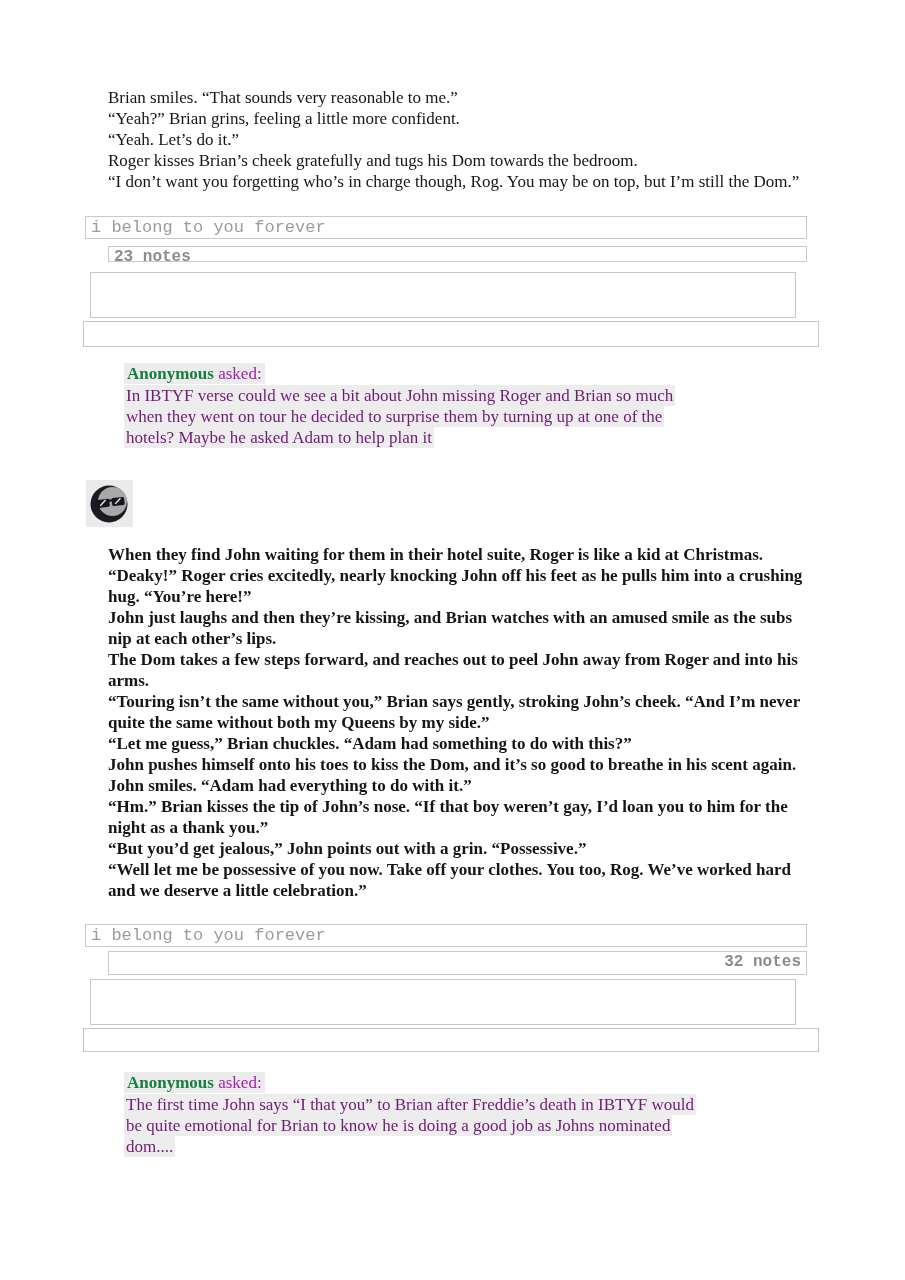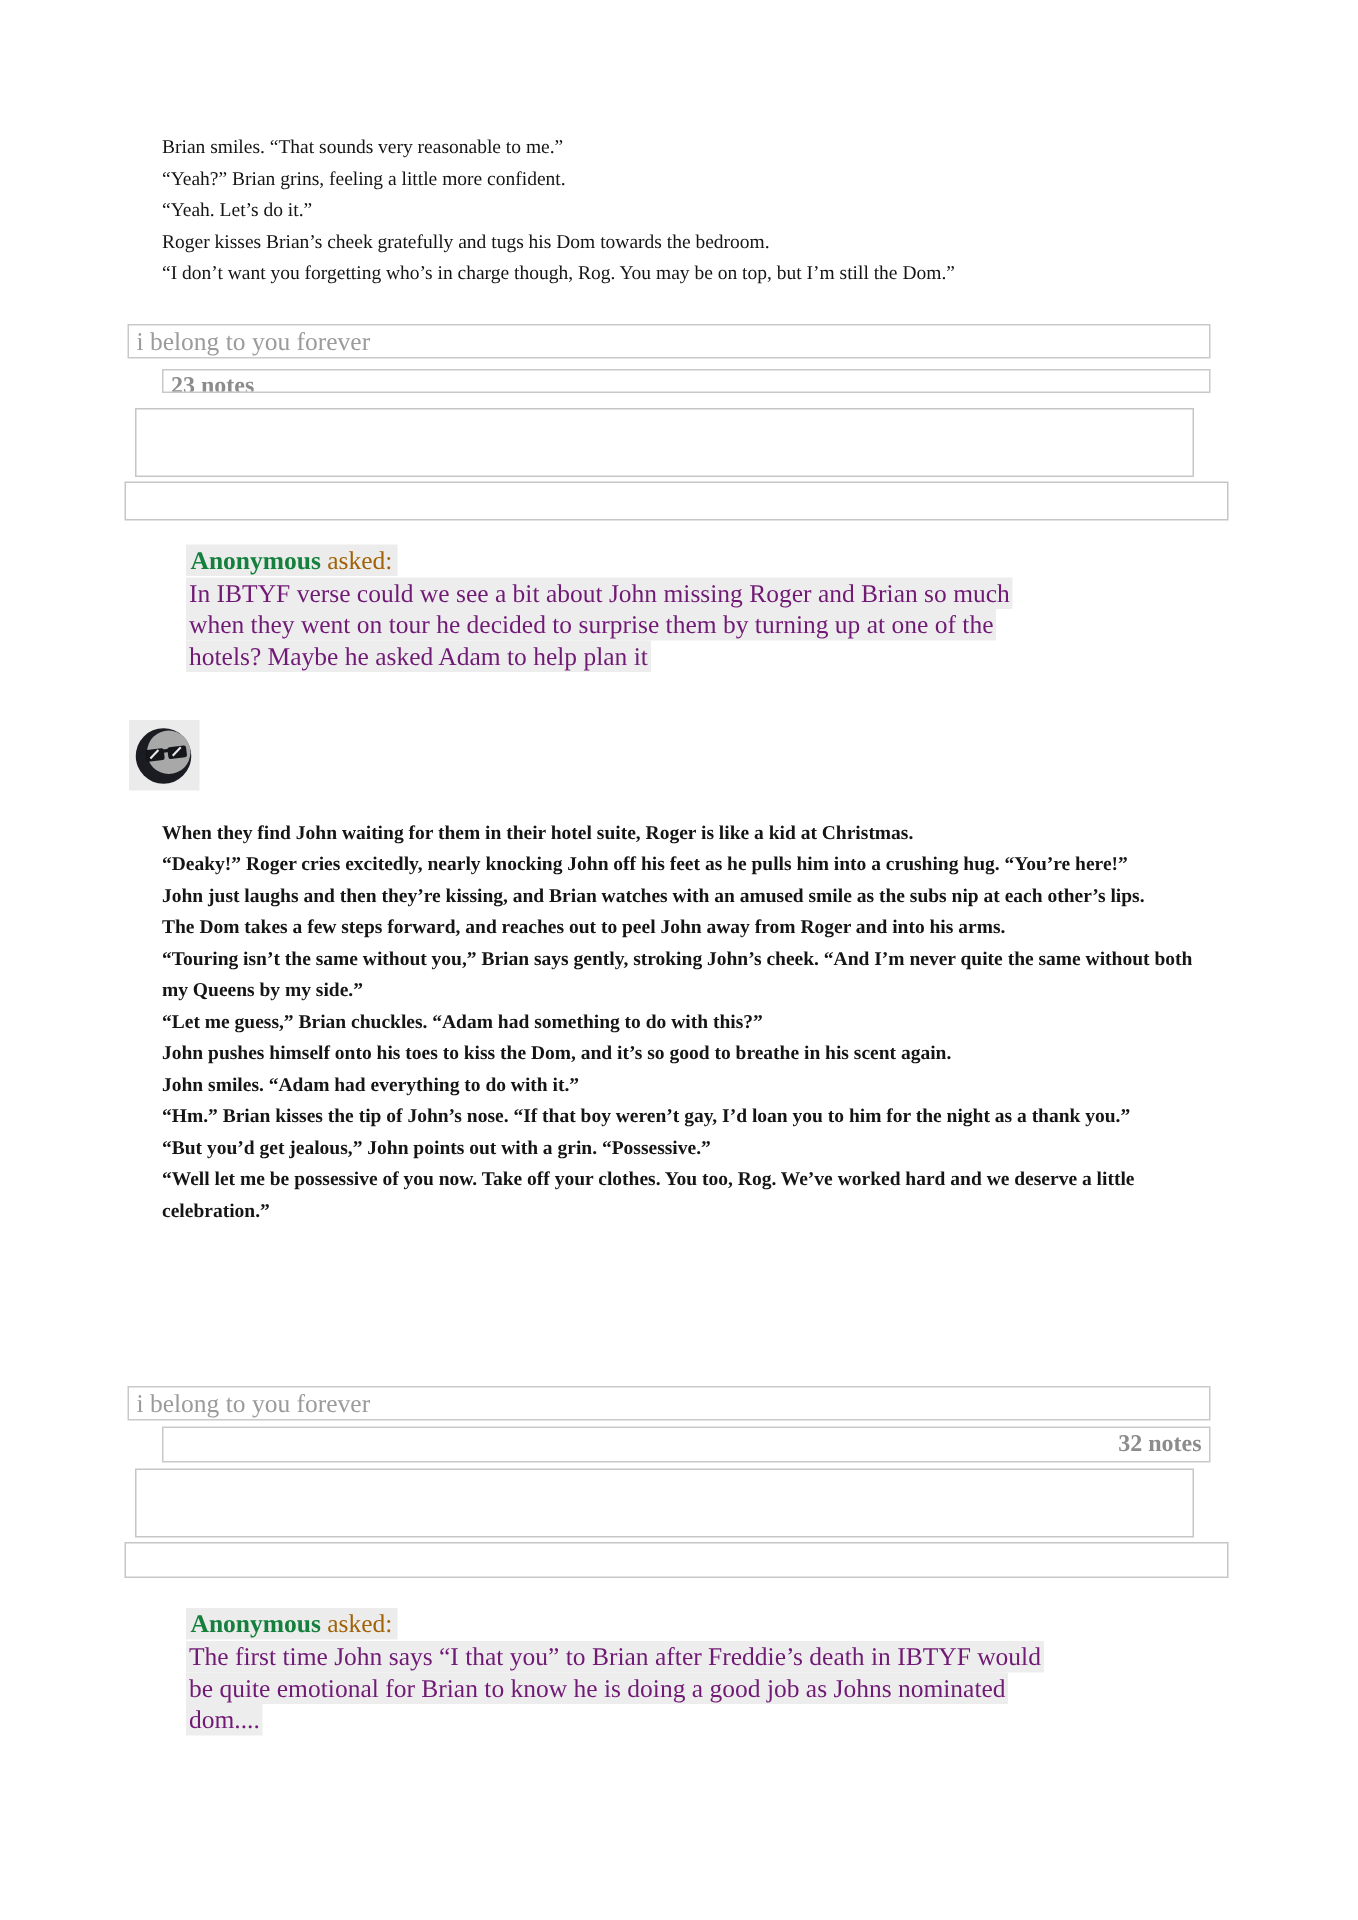--- a/index.html
+++ b/index.html
@@ -6,49 +6,49 @@
   body {
     width:905px; height:1280px;
     background:#ffffff;
     font-family:"Liberation Serif", serif;
     overflow:hidden;
   }
   .page { position:relative; width:905px; height:1280px; background:#ffffff; }
 
   .body-text {
     position:absolute;
-    font-size:13px; line-height:21px;
+    font-size:17px; line-height:21px;
     color:#151515;
     letter-spacing:0;
   }
   .body-text p { margin:0; }
 
   .bar {
     position:absolute; box-sizing:border-box;
     border:1px solid #c9c9c9; background:#ffffff;
-    white-space:nowrap; overflow:hidden;
+    white-space:nowrap; overflow:hidden;font-family:Liberation Mono, monospace;
   }
   .tags-bar {
     color:#9b9b9b; font-size:17px;
     padding:0 5px; line-height:21px;
   }
   .notes-bar {
     color:#8c8c8c; font-size:16px; font-weight:bold;
     padding:0 5px; line-height:21px;
   }
   .empty-box {
     position:absolute; box-sizing:border-box;
     border:1px solid #c6c6c6; background:#ffffff;
   }
 
   .ask { position:absolute; font-size:17px; line-height:21px; }
   .ask-header { margin:0 0 1px 0; }
   .ask-header .hl { background:#ececec; padding:1px 3px; }
   .asker { font-weight:bold; color:#15803d; }
-  .asked-label { color:#a16207;margin-top:16px; }
+  .asked-label { color:#a21caf;margin-top:16px; }
   .ask-question { margin:0; max-width:585px; color:#701a75; }
   .ask-question .hl {
     background:#ededed; padding:1px 2px;
     -webkit-box-decoration-break:clone; box-decoration-break:clone;
   }
 
   .avatar-tile {
     position:absolute; width:47px; height:47px;
     background:#ebebeb;
     display:flex; align-items:center; justify-content:center;

